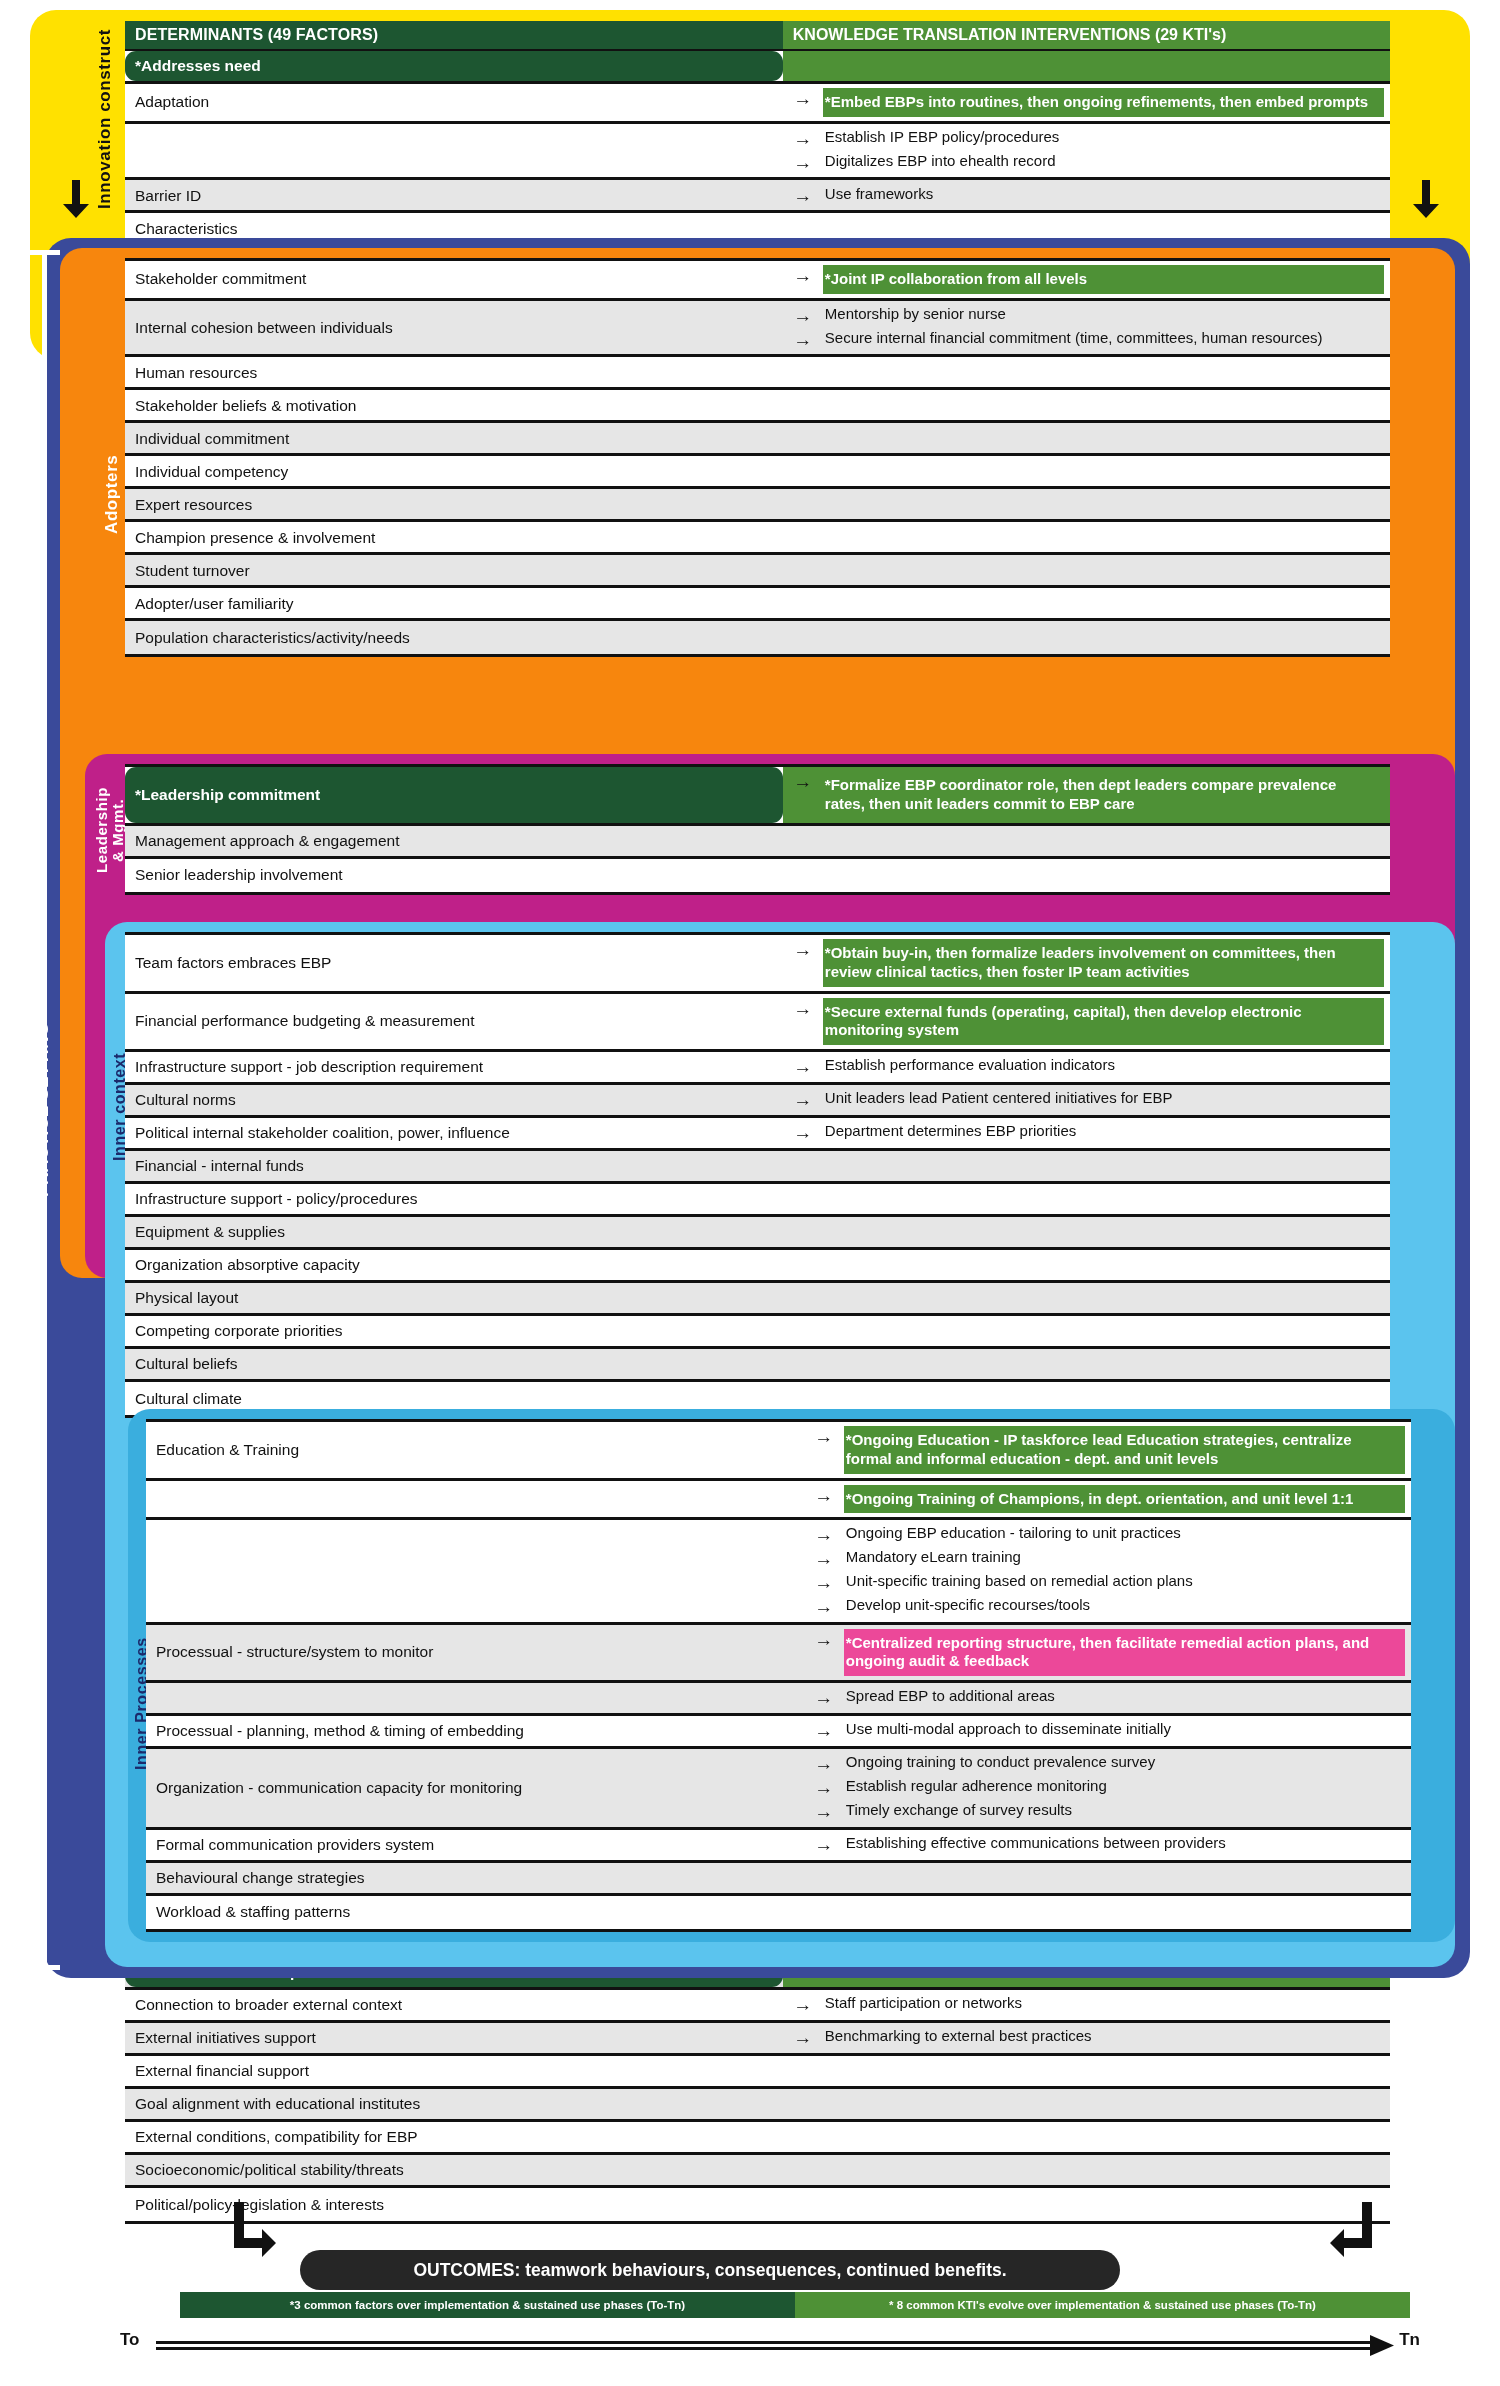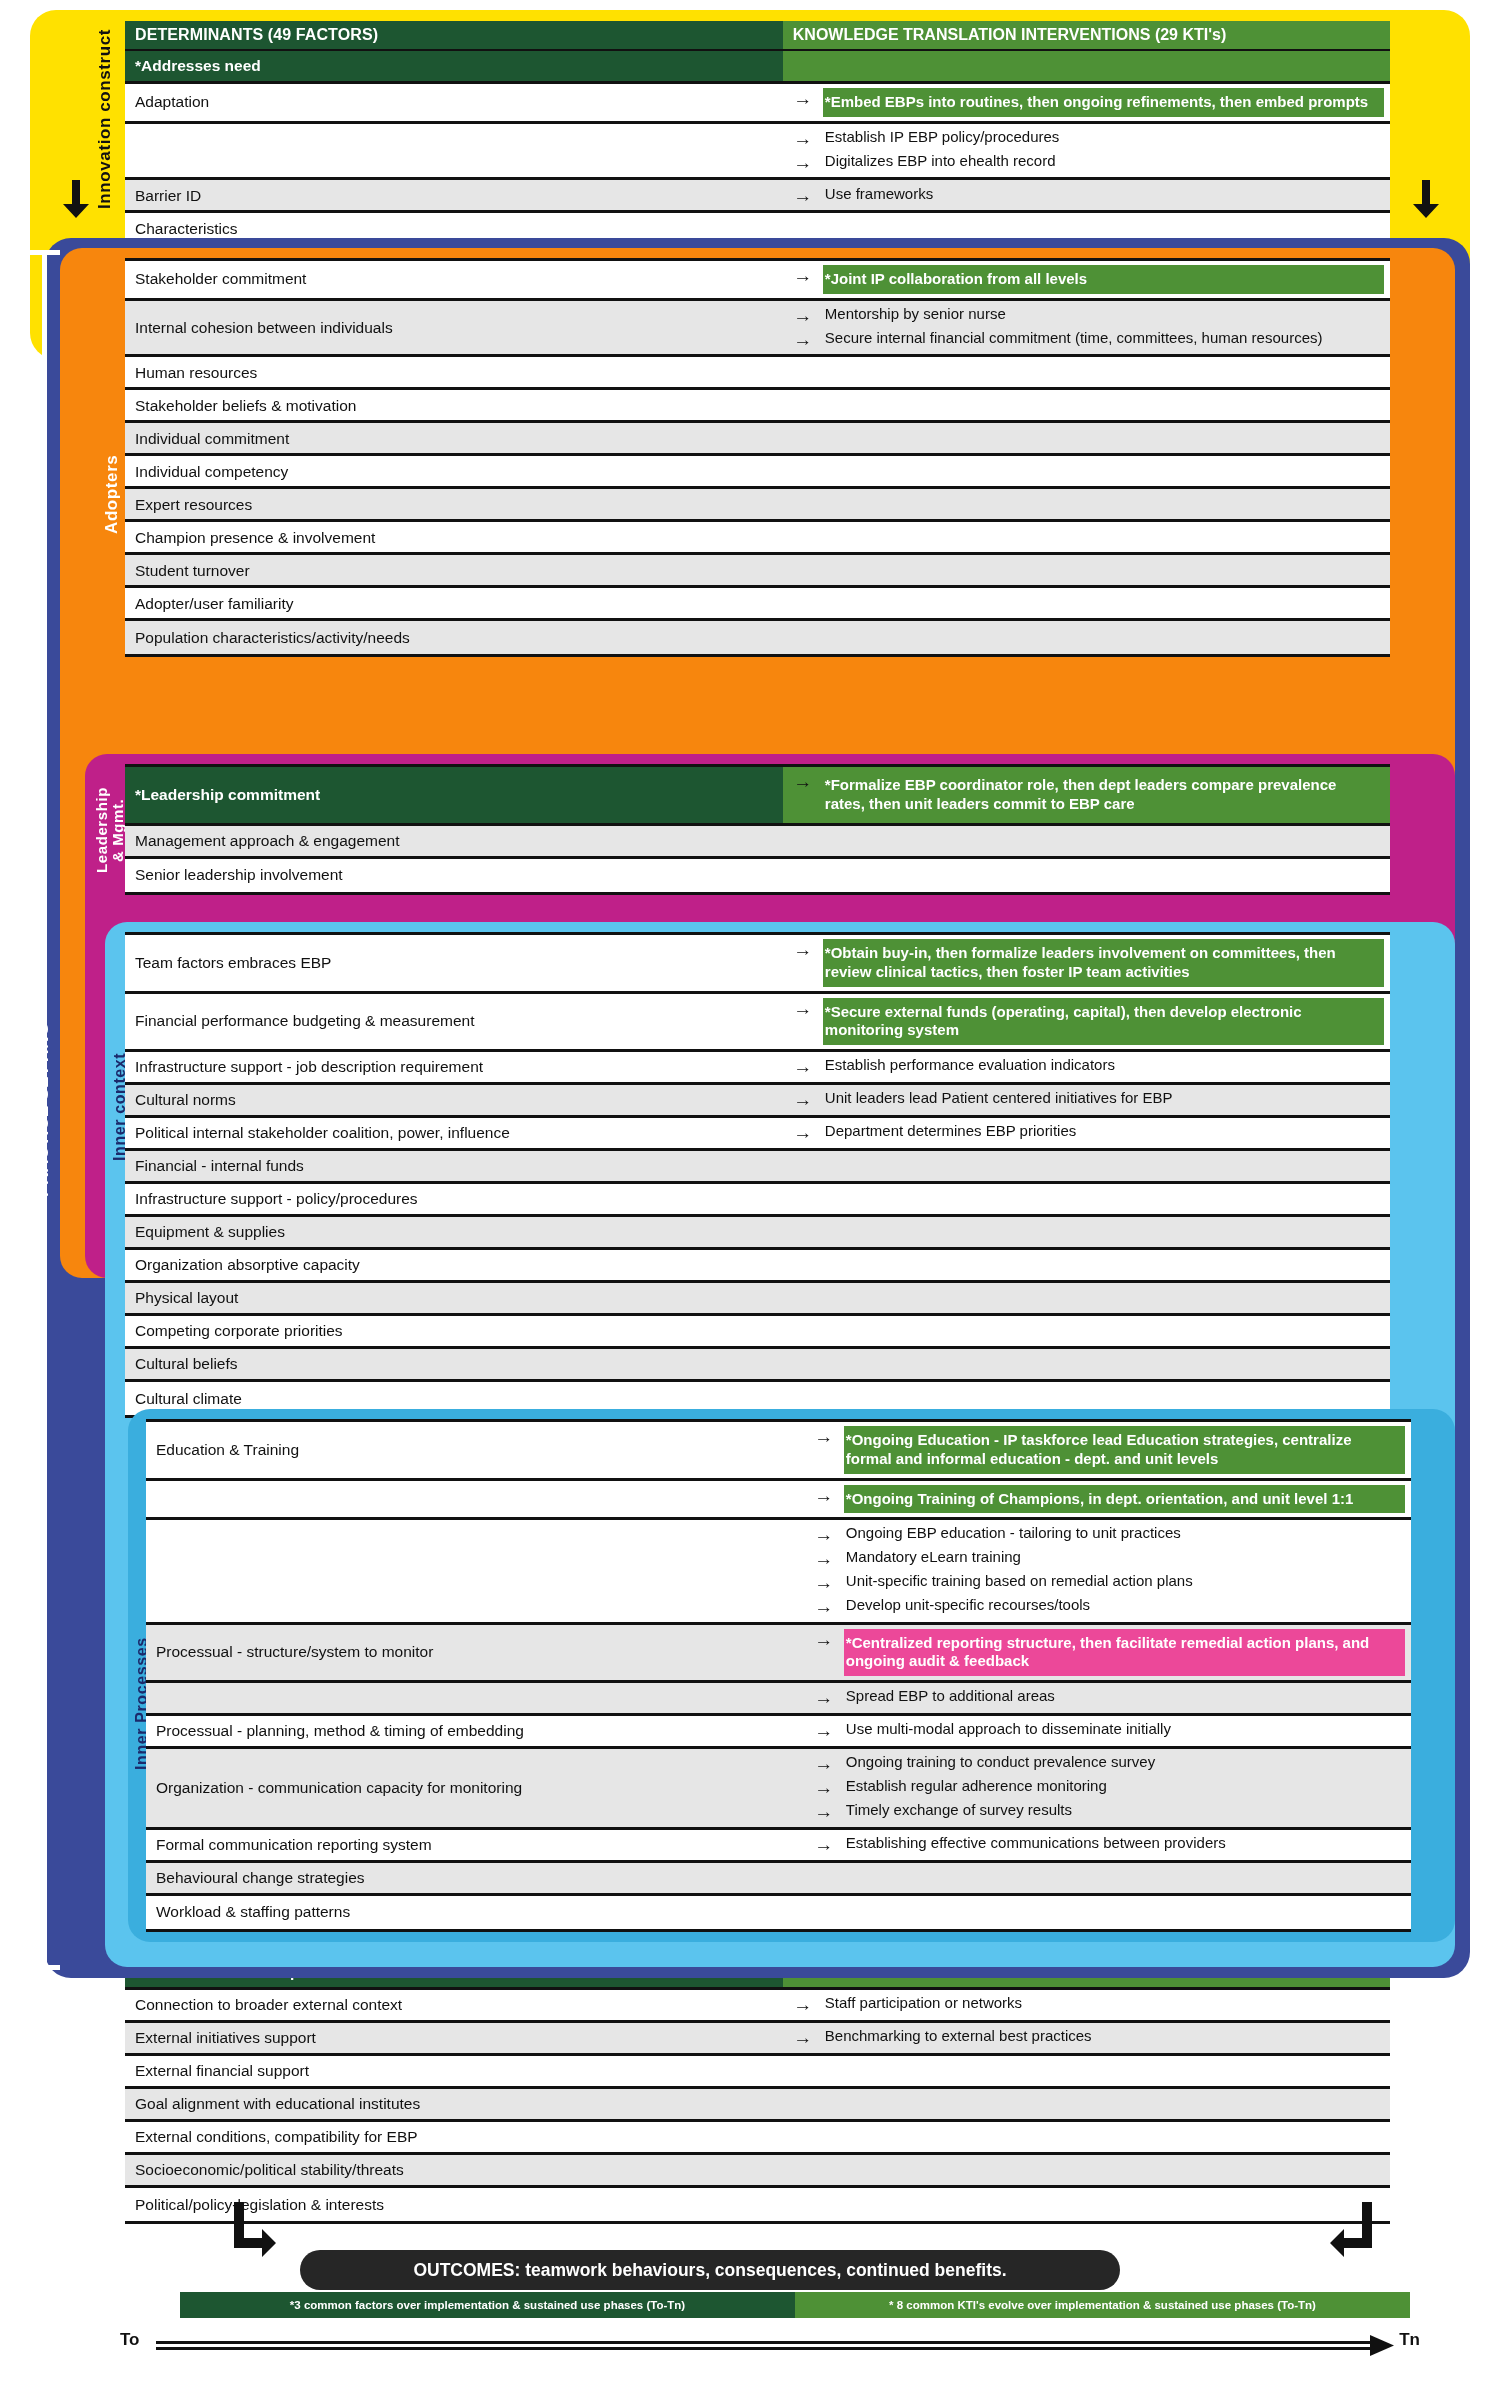--- a/index.html
+++ b/index.html
@@ -42,21 +42,21 @@
     text-align:center;
     font-size:19px; font-weight:bold; color:#111;
     line-height:1.15;
   }
   .ktitxt{ flex:1 1 auto; padding-left:2px; }
 
   
   .hdr-dark{ background:#1d5631; color:#fff; font-weight:bold; font-size:16px;
              letter-spacing:.1px; }
   .hdr-light{ background:#4e9136; color:#fff; font-weight:bold; font-size:16px; }
-  .row.star .cellL{ background:#1d5631; color:#fff; font-weight:bold; }
+  .row.star .cellL{ background:#1d5631; color:#fff; font-weight:bold;border-radius:11px; }
   .row.star .cellR{ background:#4e9136; }
   .row.star .kti{ color:#fff; font-weight:bold; }
   .row.star .arrow{ color:#111; background:transparent; }
 
   
   .vlabel{
     writing-mode:vertical-rl; transform:rotate(180deg);
     display:flex; align-items:center; justify-content:center;
     font-weight:bold; letter-spacing:.6px; white-space:nowrap;
   }
@@ -454,21 +454,21 @@
               <span class="arrow">→</span>
               <span class="ktitxt">Establish regular adherence monitoring</span>
             </div>
             <div class="kti">
               <span class="arrow">→</span>
               <span class="ktitxt">Timely exchange of survey results</span>
             </div>
           </div>
         </div>
         <div class="row">
-          <div class="cellL">Formal communication reporting system</div>
+          <div class="cellL">Formal communication providers system</div>
           <div class="cellR">
             <div class="kti">
               <span class="arrow">→</span>
               <span class="ktitxt">Establishing effective communications between providers</span>
             </div>
           </div>
         </div>
         <div class="row alt">
           <div class="cellL">Behavioural change strategies</div>
           <div class="cellR"></div>

